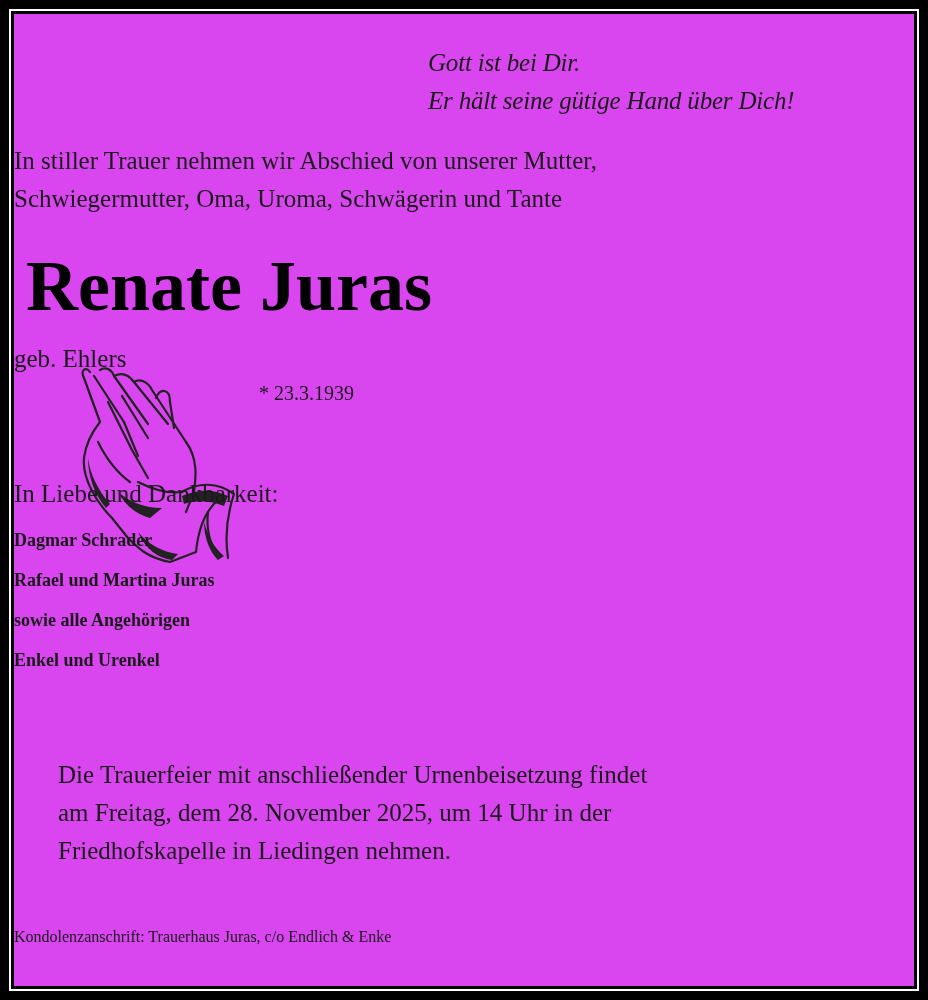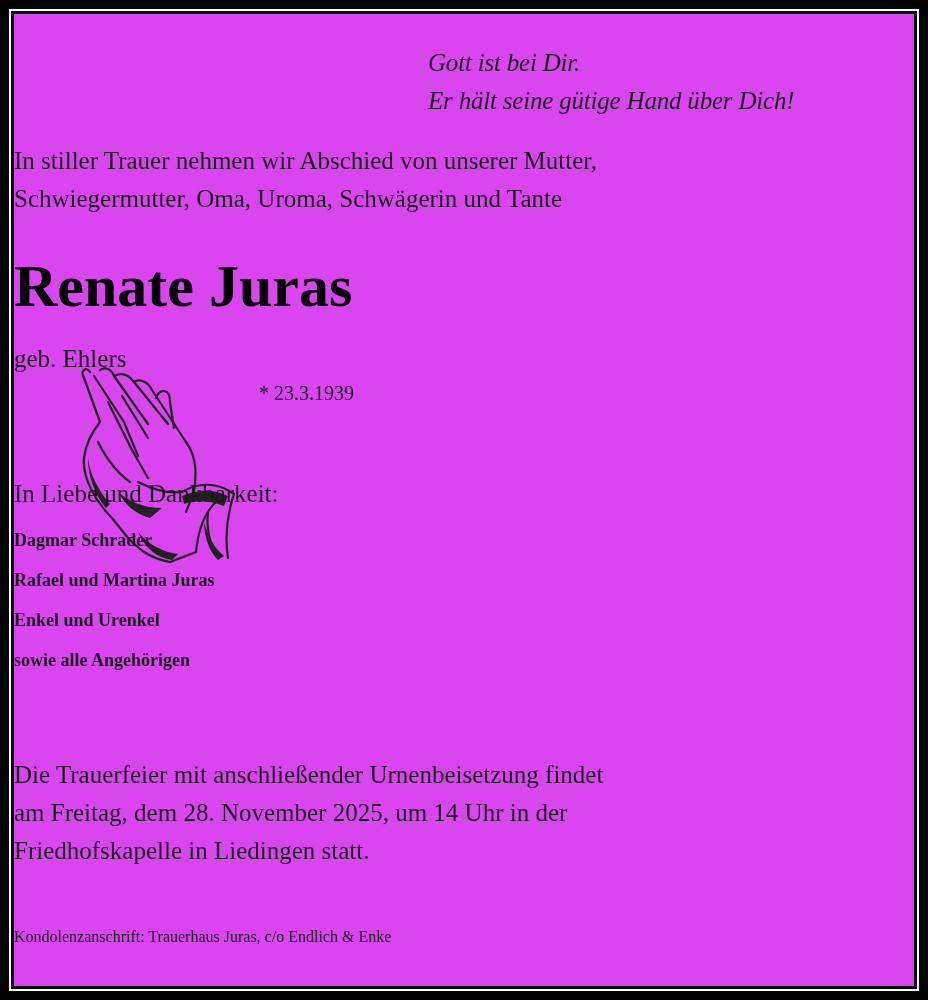--- a/index.html
+++ b/index.html
@@ -22,30 +22,30 @@
   .motto {
     position: absolute; left: 414px; top: 30px; font-style: italic;
     font-size: 25px; line-height: 38px; color: #1a1a1a; letter-spacing: -0.2px;
   }
   .motto div { white-space: nowrap; }
   .centered {
     position: absolute; left: 0; right: 0; text-align: left; white-space: nowrap;
   }
   .intro { top: 128px; font-size: 25px; line-height: 38px; }
   .name {
-    top: 234px; font-size: 60px; font-weight: bold; line-height: 76px; color: #000;
+    top: 234px; font-size: 72px; font-weight: bold; line-height: 76px; color: #000; padding-left: 12px;
   }
   .maiden { top: 328px; font-size: 25px; line-height: 34px; }
   .dates { position: absolute; top: 362px; font-size: 20px; line-height: 34px; white-space: nowrap; }
   .birth { left: 245px; }
   .death { left: 520px; }
   .hands { position: absolute; left: 64px; top: 348px; width: 160px; height: 210px; }
   .thanks { top: 462px; font-size: 25px; line-height: 36px; }
   .mourners { top: 506px; font-size: 18px; font-weight: bold; line-height: 40px; color: #1a1a1a; }
-  .ceremony { top: 742px; font-size: 25px; line-height: 38px; }
+  .ceremony { top: 742px; font-size: 25px; line-height: 38px; padding-left: 44px; }
   .address { top: 904px; font-size: 16px; line-height: 38px; }
 </style>
 </head>
 <body>
 
 <div class="frame-white-line"></div>
 <div class="frame-black-line"></div>
 
 <div class="page">
 
@@ -94,27 +94,27 @@
       <path d="M126 160 C130 174 136 186 146 194 L140 198 C132 190 126 176 126 160 Z"></path>
       <path d="M10 96 C12 112 20 128 32 142 L28 146 C16 132 10 114 10 96 Z"></path>
     </g>
   </svg>
 
   <div class="centered thanks">In Liebe und Dankbarkeit:</div>
 
   <div class="centered mourners">
     <div>Dagmar Schrader</div>
     <div>Rafael und Martina Juras</div>
+    <div>sowie alle Angehörigen</div>
     <div>Enkel und Urenkel</div>
-    <div>sowie alle Angehörigen</div>
   </div>
 
   <div class="centered ceremony">
     <div>Die Trauerfeier mit anschließender Urnenbeisetzung findet</div>
     <div>am Freitag, dem 28. November 2025, um 14 Uhr in der</div>
-    <div>Friedhofskapelle in Liedingen statt.</div>
+    <div>Friedhofskapelle in Liedingen nehmen.</div>
   </div>
 
   <div class="centered address">
     <div>Kondolenzanschrift: Trauerhaus Juras, c/o Endlich &amp; Enke</div>
   </div>
 
 </div>
 
 </body></html>

